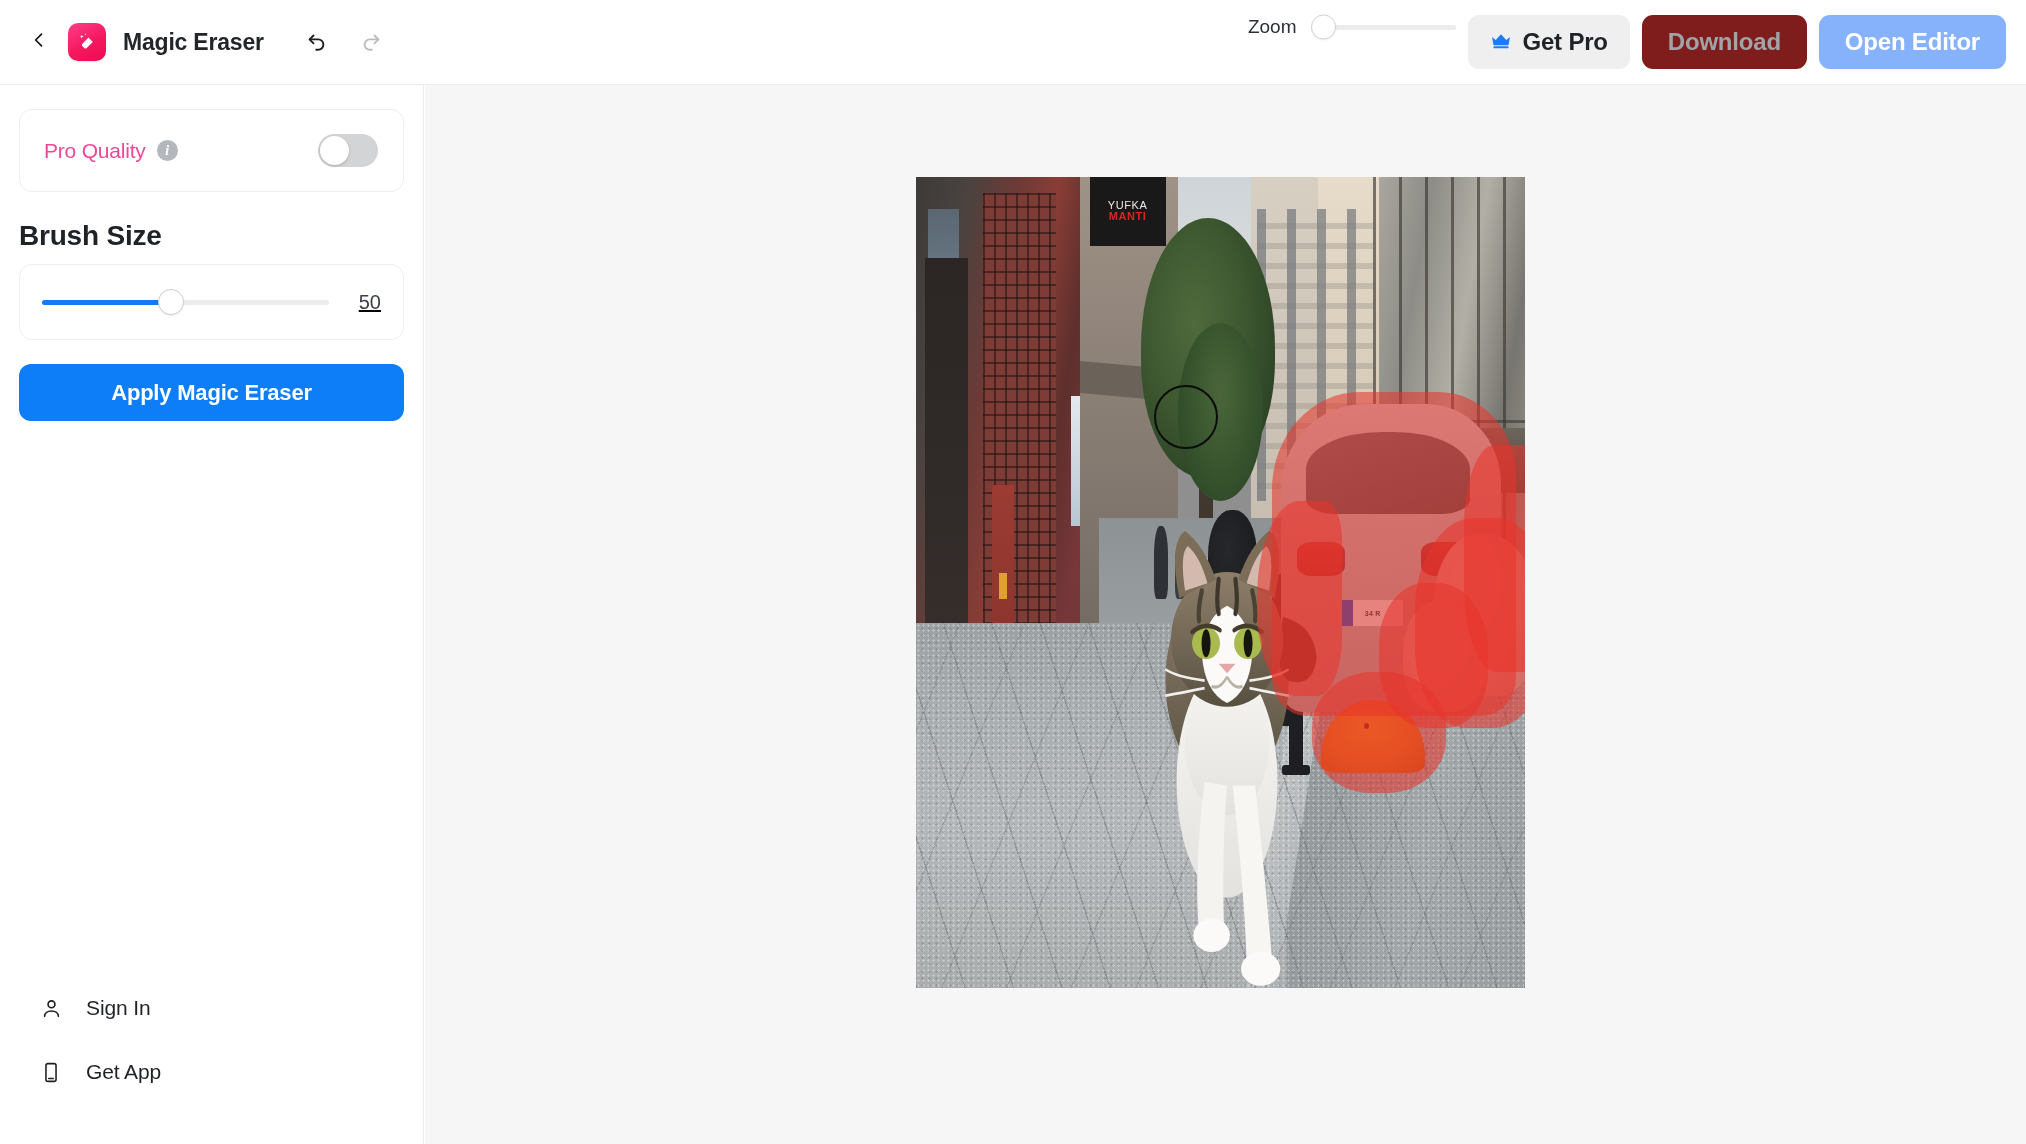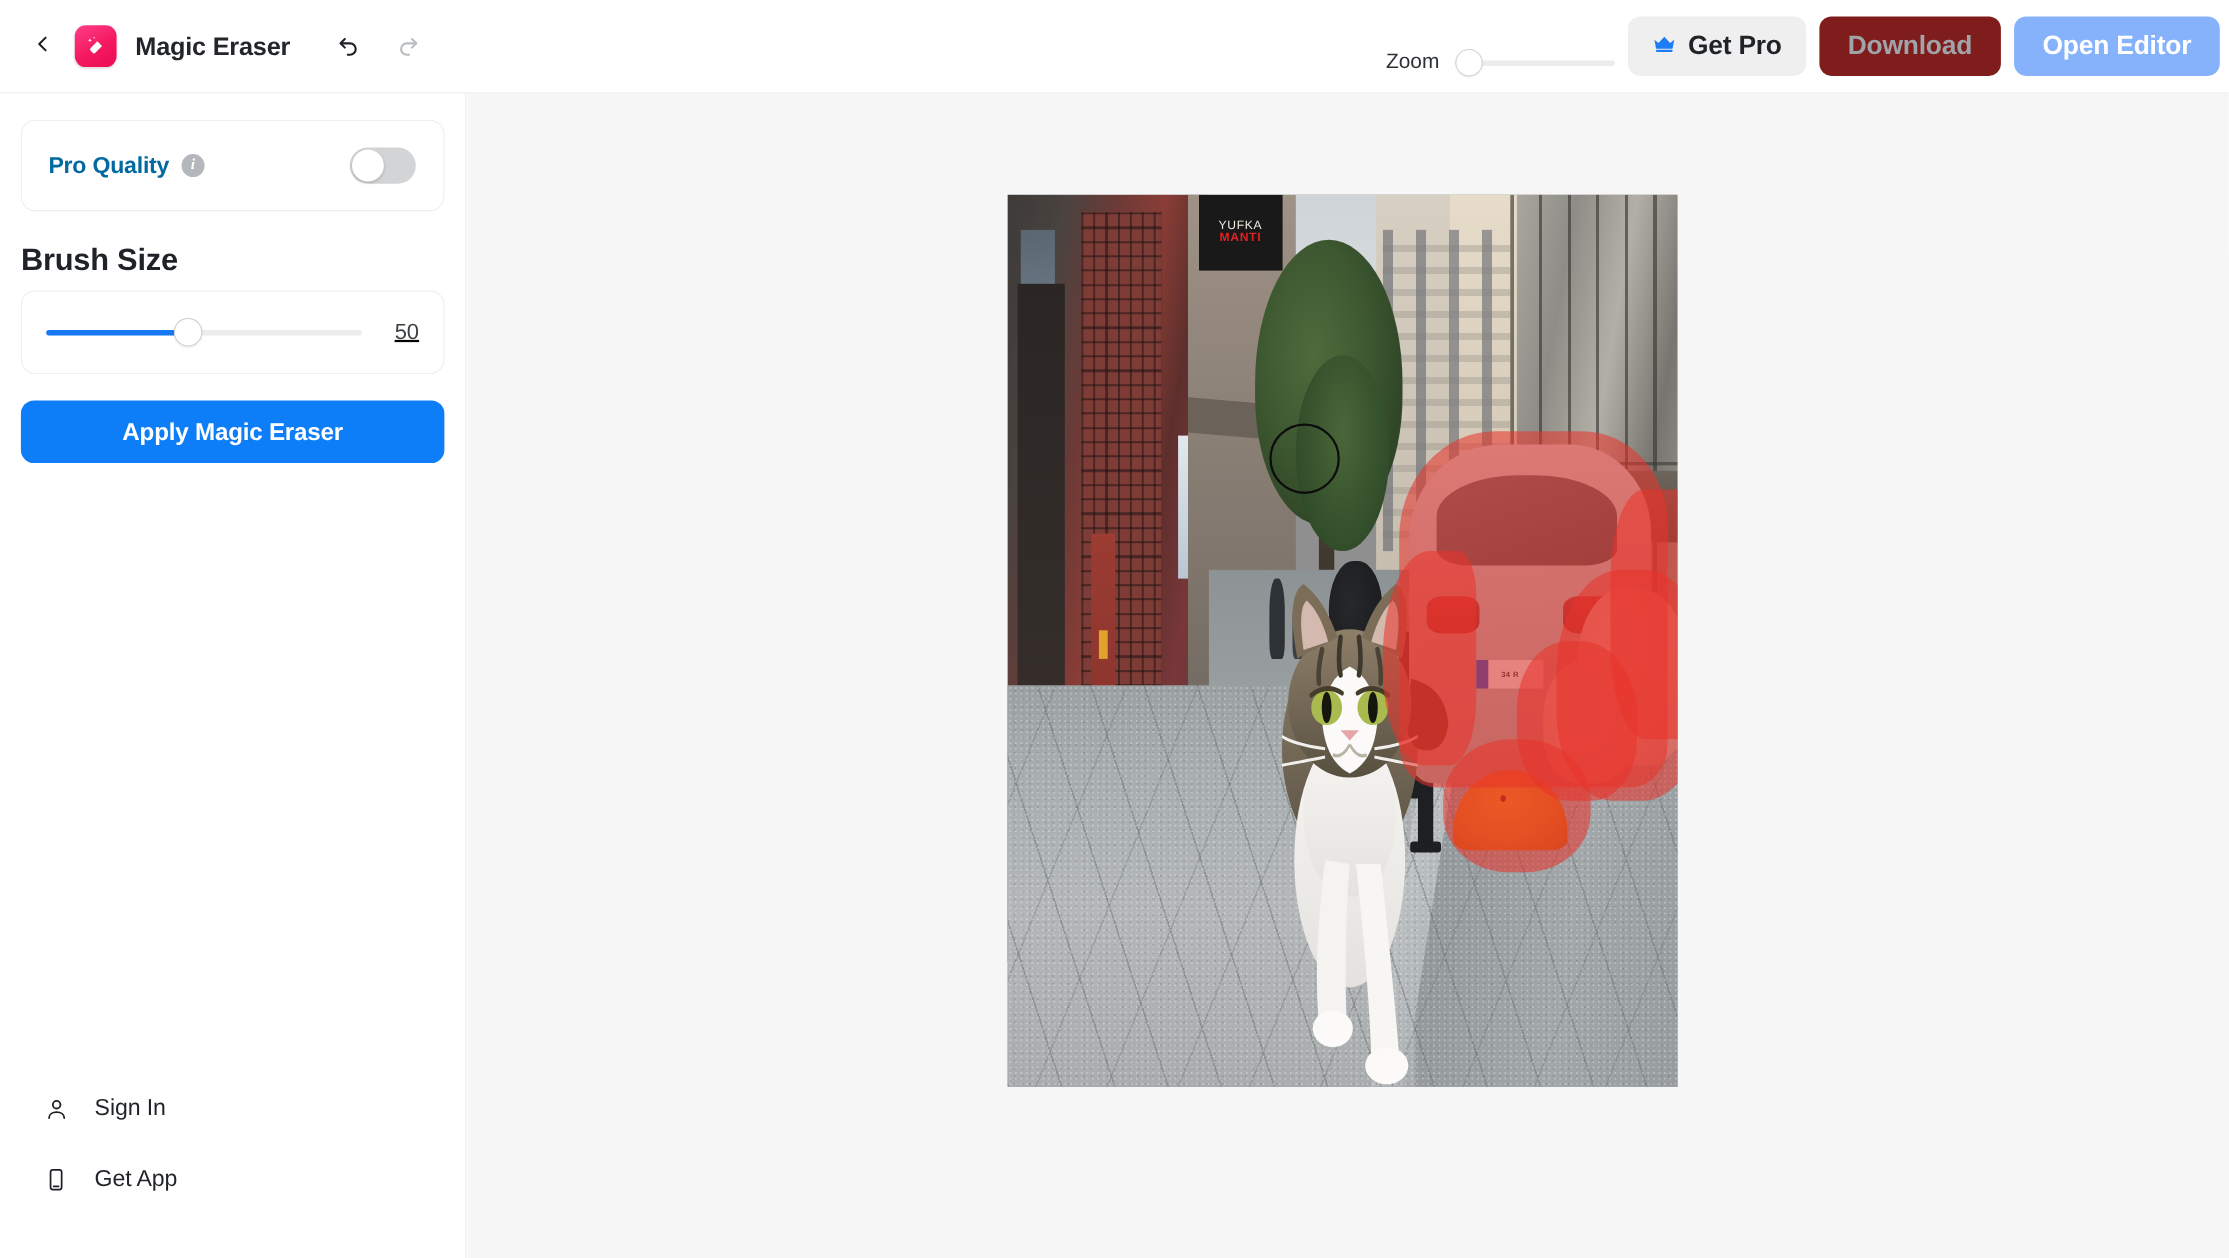--- a/index.html
+++ b/index.html
@@ -39,22 +39,22 @@
     letter-spacing: -0.2px; white-space: nowrap;
   }
   .hist-btns { display: flex; align-items: center; margin-left: 36px; gap: 20px; }
   .hist-btn {
     width: 34px; height: 34px; display: flex; align-items: center; justify-content: center;
     cursor: pointer; border-radius: 6px;
   }
   .hist-btn.disabled { cursor: default; }
 
   .hdr-right {
-    margin-left: auto; display: flex; align-items: flex-end;
-    padding-right: 8px; gap: 0;
+    margin-left: auto; display: flex; align-items: flex-start;
+    padding-right: 20px; gap: 0;
   }
   .zoom-group { display: flex; align-items: center; margin-right: 12px; }
   .zoom-label {
     font-size: 19px; color: #2d3136; font-weight: 400; margin-right: 14px;
     white-space: nowrap;
   }
   .zoom-slider {
     position: relative; width: 145px; height: 24px;
     display: flex; align-items: center; cursor: pointer;
   }
@@ -94,21 +94,21 @@
     border: 1px solid #eeeeee;
     border-radius: 13px;
     background: #fff;
   }
   .pro-quality-row {
     height: 81px;
     display: flex; align-items: center; justify-content: space-between;
     padding: 0 25px 0 24px;
   }
   .pq-left { display: flex; align-items: center; gap: 11px; }
-  .pq-label { font-size: 21px; font-weight: 700; color: #0369a1; letter-spacing: -0.2px; }
+  .pq-label { font-size: 21px; font-weight: 400; color: #ec4899; letter-spacing: -0.2px; }
   .info-icon {
     width: 21px; height: 21px; border-radius: 50%;
     background: #b4b7bc; color: #ffffff;
     font-size: 14px; font-weight: 700; font-style: italic;
     display: flex; align-items: center; justify-content: center;
     font-family: "Liberation Serif", serif;
     cursor: pointer;
   }
   .toggle {
     width: 60px; height: 33px; border-radius: 17px;

